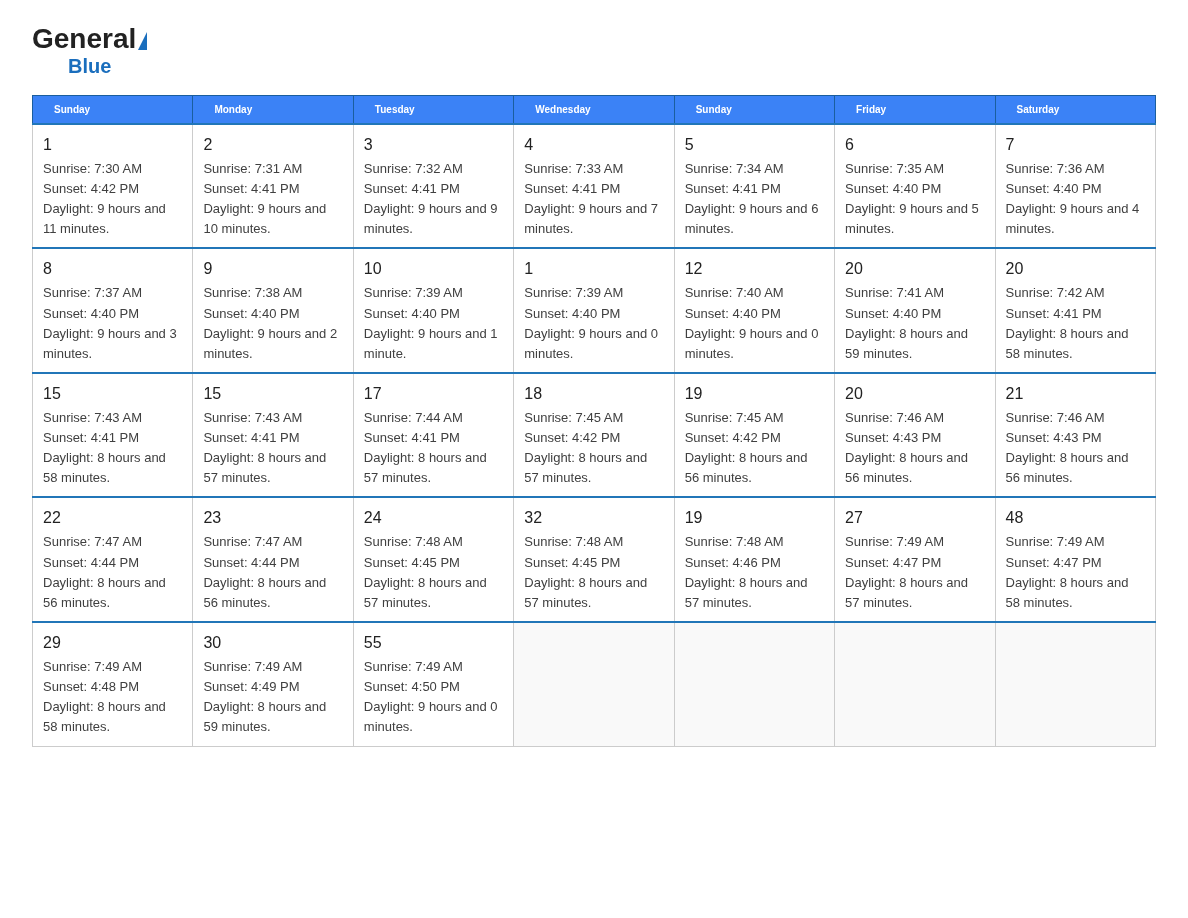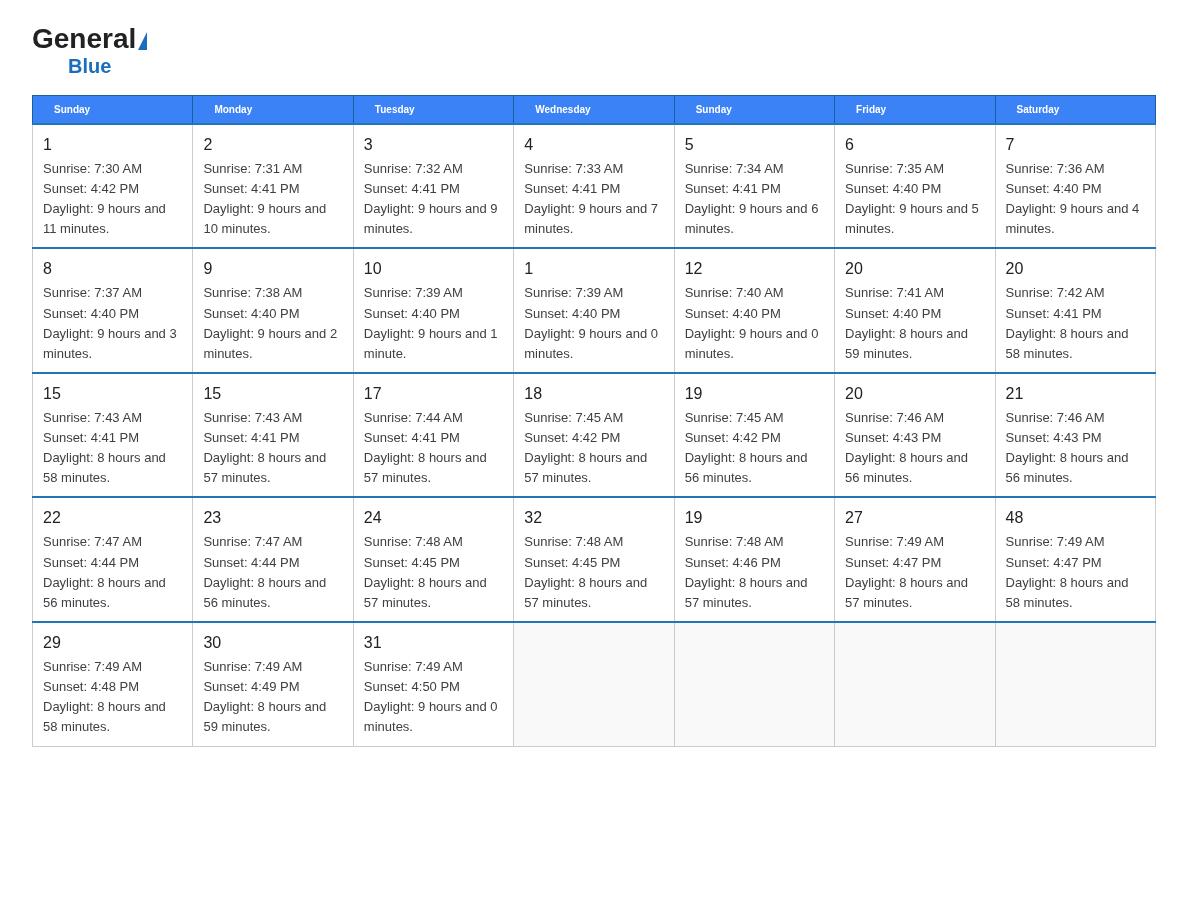--- a/index.html
+++ b/index.html
@@ -249,21 +249,21 @@
       <tr>
         <td>
           <span class="day-num">29</span>
           <div class="day-info">Sunrise: 7:49 AM<br>Sunset: 4:48 PM<br>Daylight: 8 hours and 58 minutes.</div>
         </td>
         <td>
           <span class="day-num">30</span>
           <div class="day-info">Sunrise: 7:49 AM<br>Sunset: 4:49 PM<br>Daylight: 8 hours and 59 minutes.</div>
         </td>
         <td>
-          <span class="day-num">31</span>
+          <span class="day-num">55</span>
           <div class="day-info">Sunrise: 7:49 AM<br>Sunset: 4:50 PM<br>Daylight: 9 hours and 0 minutes.</div>
         </td>
         <td class="empty-cell"></td>
         <td class="empty-cell"></td>
         <td class="empty-cell"></td>
         <td class="empty-cell"></td>
       </tr>
     </tbody>
 </table>
 

